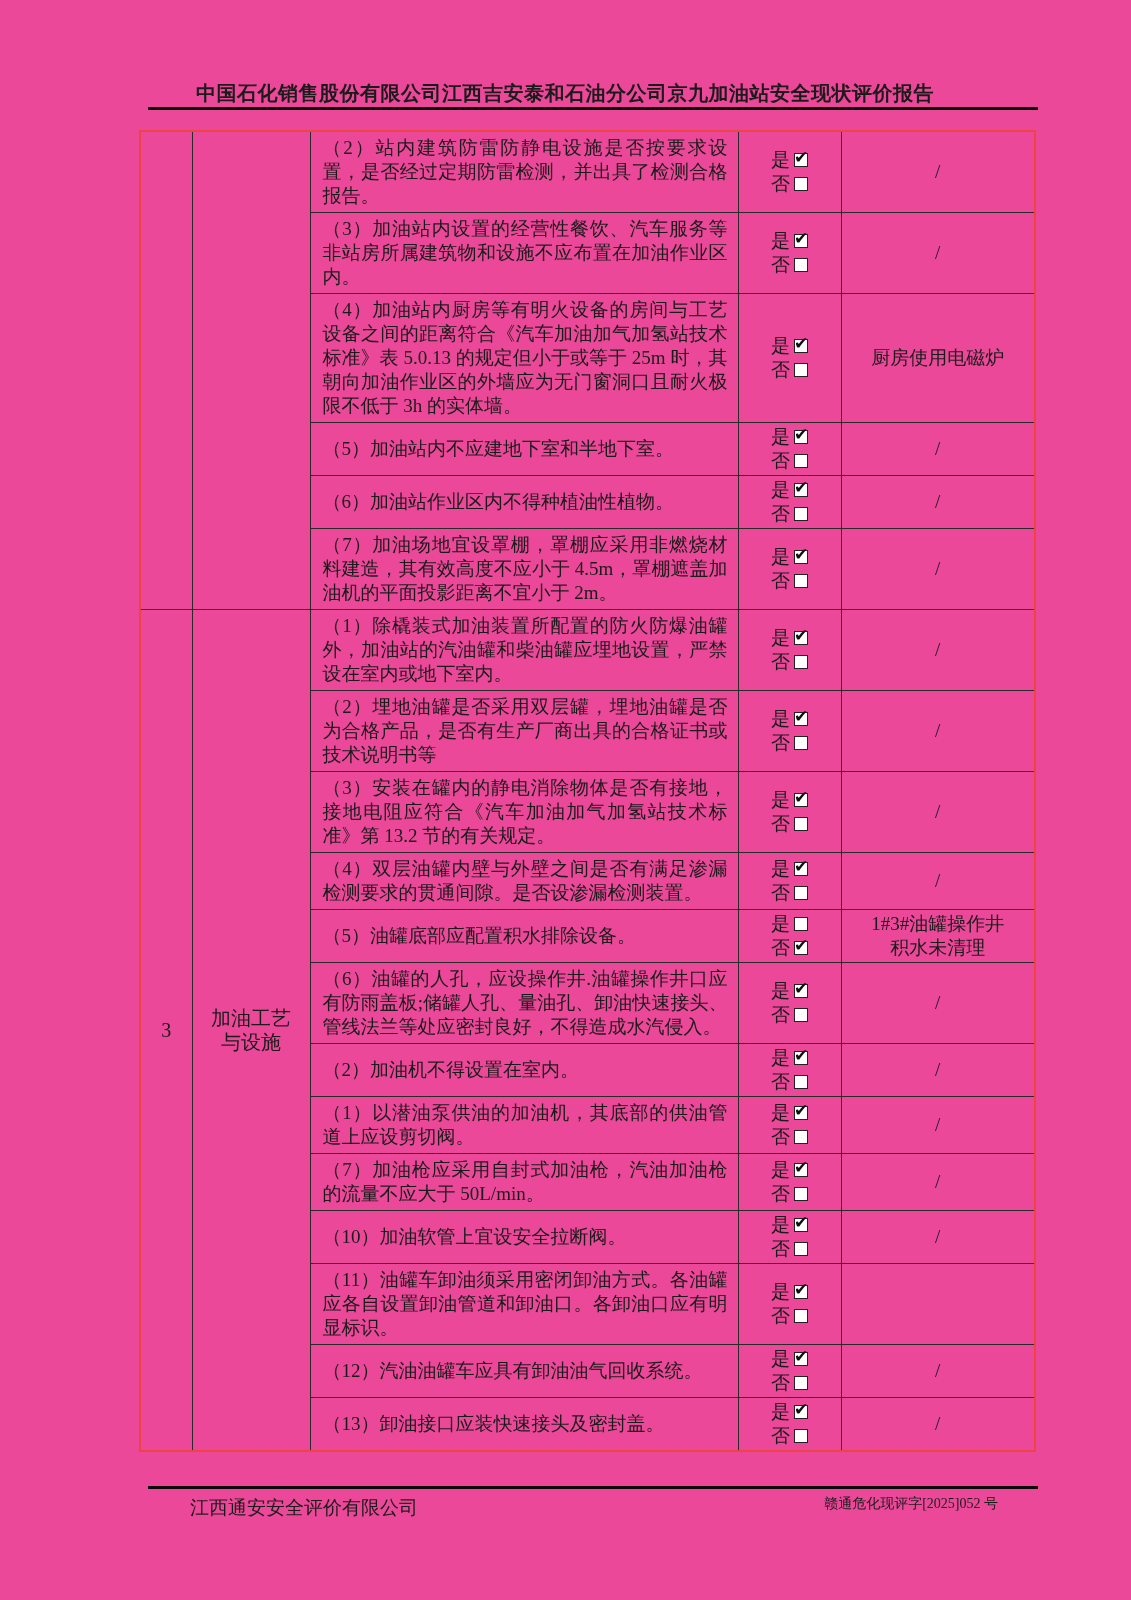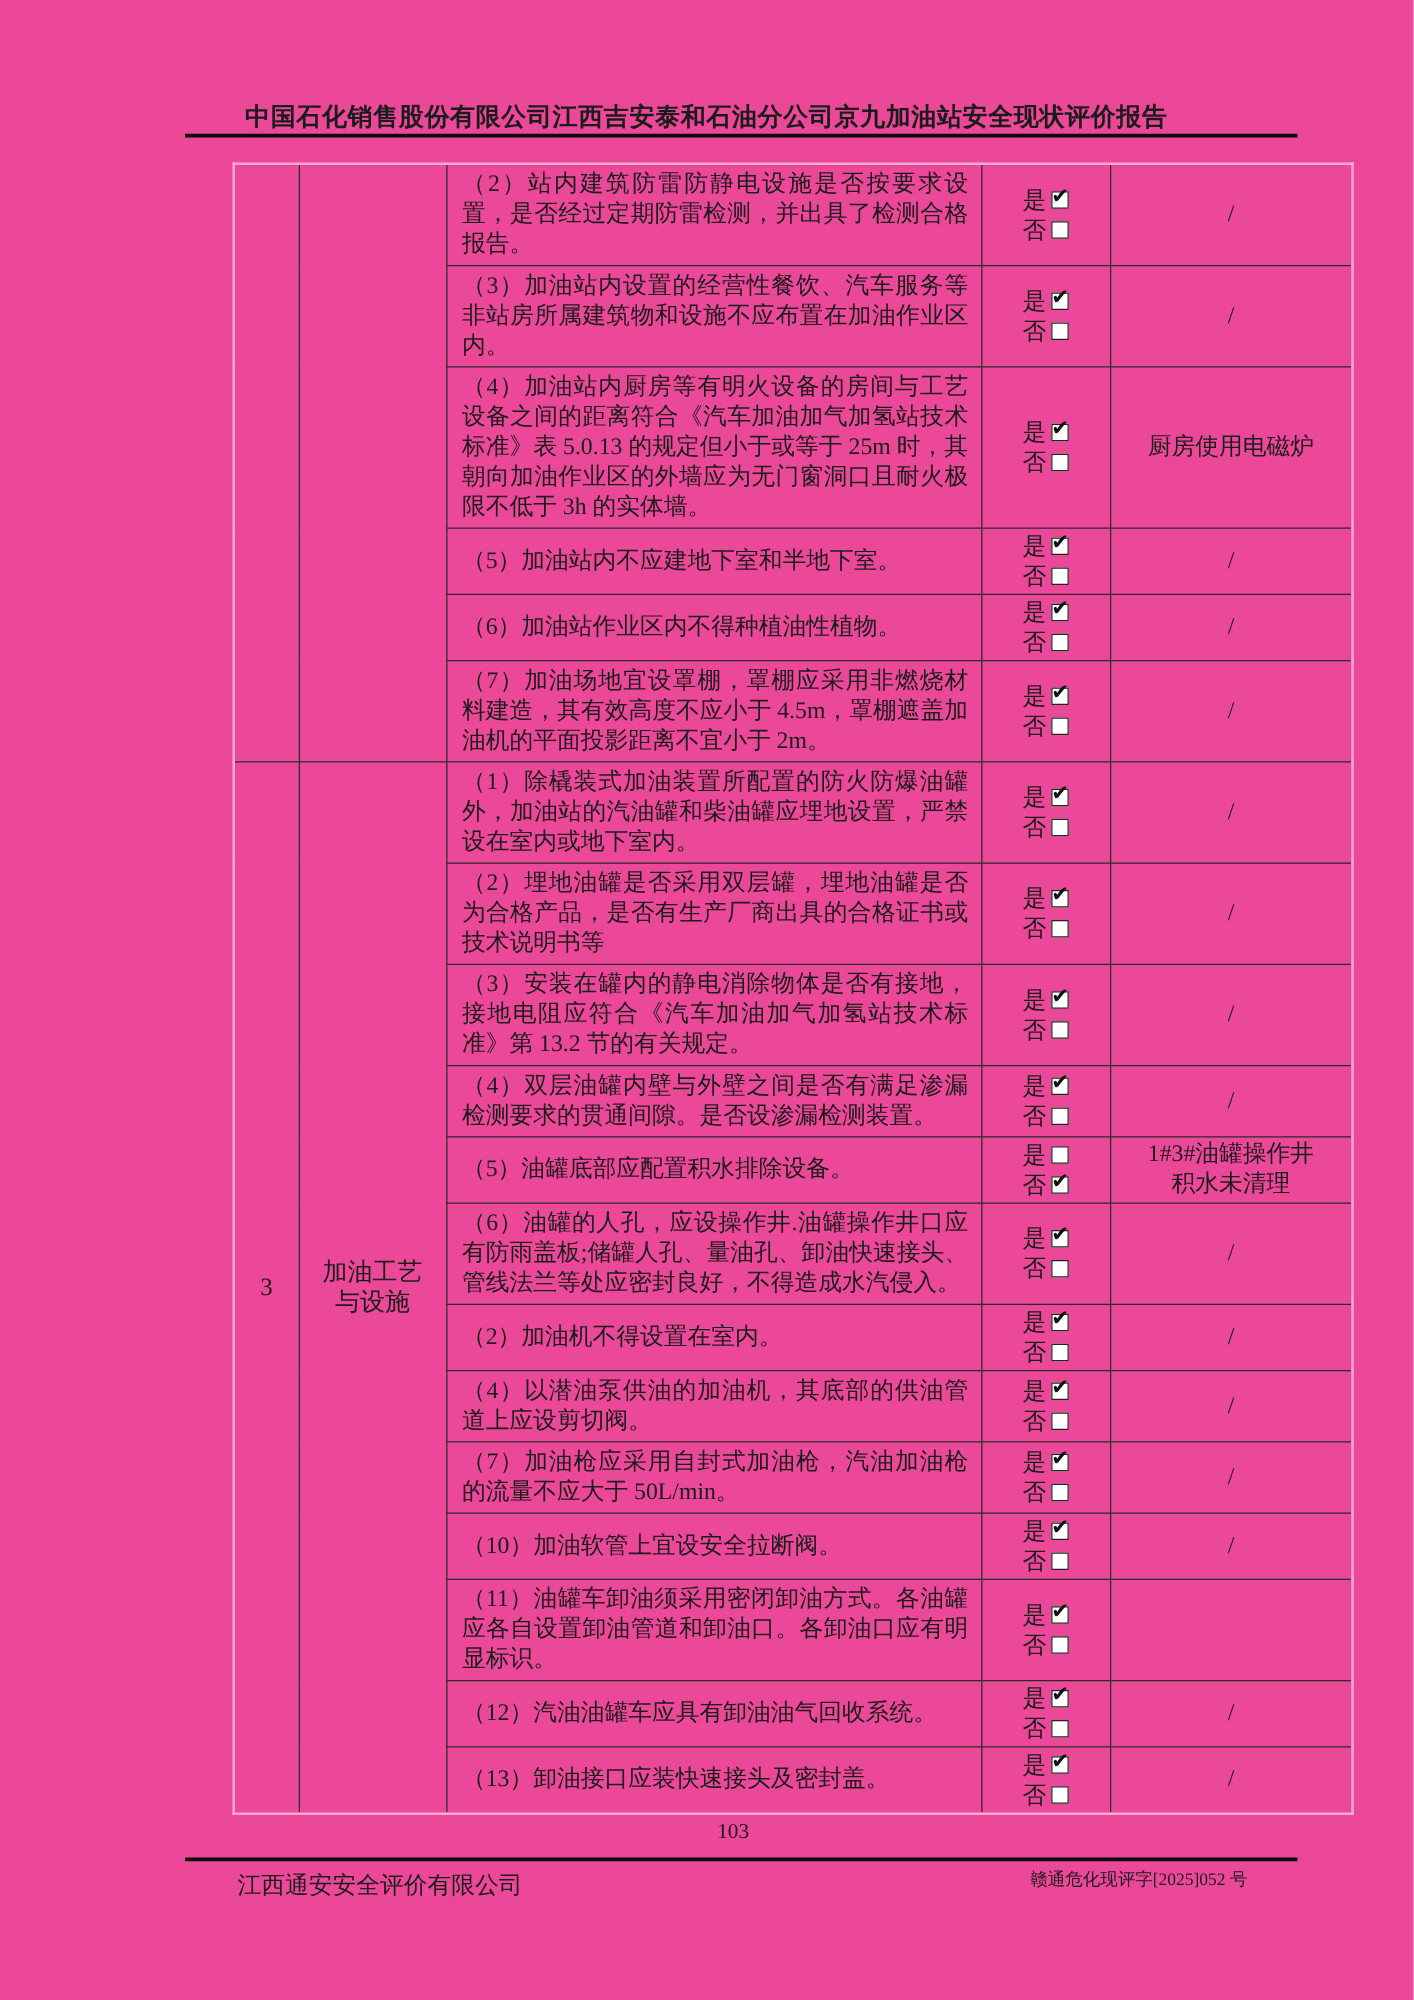--- a/index.html
+++ b/index.html
@@ -13,22 +13,21 @@
     position:absolute; top:80px; left:120px; width:890px;
     text-align:center; font-size:20px; font-weight:bold; letter-spacing:0.5px;
     white-space:nowrap;
   }
   .header-rule {
     position:absolute; top:107px; left:148px; width:890px; height:3px; background:#0a0a0a;
   }
   table.checklist {
     position:absolute; top:130px; left:139px; width:895px;
     border-collapse:collapse; table-layout:fixed;
-    border:2px solid #f9a8d4;
-    margin-left:47px;
+    border:2px solid #ef4444;
   }
   table.checklist td {
     border:1.5px solid #2a2a2a; vertical-align:middle;
   }
   td.col-no    { text-align:center; font-size:20px; }
   td.col-cat   { text-align:center; font-size:20px; line-height:24px; white-space:pre-line; }
   td.col-item  { padding:4px 10px 4px 12px; font-size:19px; line-height:24px; text-align:justify; }
   td.col-check { padding:2px 0; }
   td.col-remark{ text-align:center; font-size:19px; line-height:24px; white-space:pre-line; padding:2px 4px; }
   .cb-line {
@@ -256,21 +255,21 @@
               <span class="cb-box checked"></span>
             </div>
             <div class="cb-line">
               <span>否</span>
               <span class="cb-box"></span>
             </div>
           </td>
           <td class="col-remark">/</td>
         </tr>
         <tr>
-          <td class="col-item">（4）以潜油泵供油的加油机，其底部的供油管道上应设剪切阀。</td>
+          <td class="col-item">（1）以潜油泵供油的加油机，其底部的供油管道上应设剪切阀。</td>
           <td class="col-check">
             <div class="cb-line">
               <span>是</span>
               <span class="cb-box checked"></span>
             </div>
             <div class="cb-line">
               <span>否</span>
               <span class="cb-box"></span>
             </div>
           </td>
@@ -342,17 +341,16 @@
             <div class="cb-line">
               <span>否</span>
               <span class="cb-box"></span>
             </div>
           </td>
           <td class="col-remark">/</td>
         </tr>
       </tbody>
   </table>
 
-  <div class="page-number">103</div>
   <div class="footer-rule"></div>
   <div class="footer-company">江西通安安全评价有限公司</div>
   <div class="footer-docnum">赣通危化现评字[2025]052 号</div>
 </div>
 
 </body></html>

